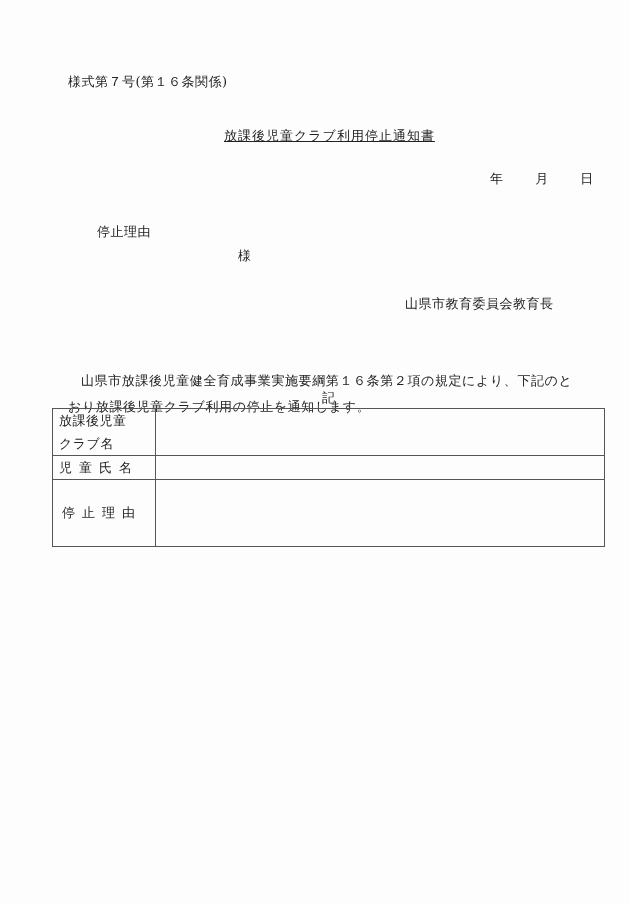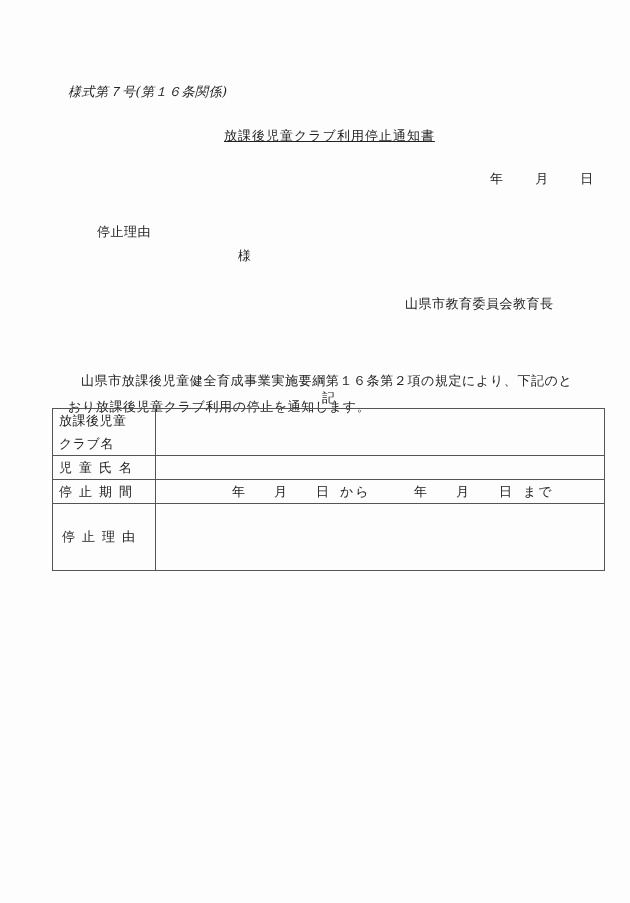--- a/index.html
+++ b/index.html
@@ -1,21 +1,21 @@
 <!DOCTYPE html>
 <html><head>
 <meta charset="utf-8">
 <style>
   html, body { margin:0; padding:0; }
   body {
     width:630px; height:903px; background:#fdfdfd; position:relative; overflow:hidden;
     font-family: "DejaVu Serif", "Liberation Serif", serif; color:#222; font-size:13px;
   }
   .abs { position:absolute; white-space:nowrap; }
-  .form-number { left:68px; top:83px; letter-spacing:0.5px;font-style:italic; }
+  .form-number { left:68px; top:73px; letter-spacing:0.5px; }
   .doc-title { left:224px; top:127px; letter-spacing:1px;text-decoration:underline; }
   .date-line { left:490px; top:170px; }
   .date-line span { display:inline-block; }
   .guardian { left:97px; top:223px; letter-spacing:0.5px; }
   .sama { left:238px; top:247px; }
   .issuer { left:405px; top:295px; letter-spacing:0.5px;font-family:Liberation Serif, serif; }
   .body-text { left:68px; top:340px; width:515px; white-space:normal; line-height:26px; text-indent:13px; letter-spacing:0.6px;margin-top:28px; }
   .ki { left:322px; top:389px; }
   table.detail {
     position:absolute; left:52px; top:408px; width:553px; border-collapse:collapse;
@@ -55,30 +55,17 @@
       <div>放課後児童</div>
       <div>クラブ名</div>
     </td>
     <td class="value"></td>
   </tr>
   <tr>
     <td class="label spaced">児童氏名</td>
     <td class="value"></td>
   </tr>
   <tr>
-    <td class="label spaced">停止期間</td>
-    <td class="value" style="position:relative;">
-      <span class="abs" style="left:76px;top:3px">年</span>
-      <span class="abs" style="left:118px;top:3px">月</span>
-      <span class="abs" style="left:160px;top:3px">日</span>
-      <span class="abs" style="left:184px;top:3px;letter-spacing:2px">から</span>
-      <span class="abs" style="left:258px;top:3px">年</span>
-      <span class="abs" style="left:300px;top:3px">月</span>
-      <span class="abs" style="left:343px;top:3px">日</span>
-      <span class="abs" style="left:367px;top:3px;letter-spacing:2px">まで</span>
-    </td>
-  </tr>
-  <tr>
     <td class="label reason">停止理由</td>
     <td class="value"></td>
   </tr>
 </tbody>
   </table>
 
 </body></html>

